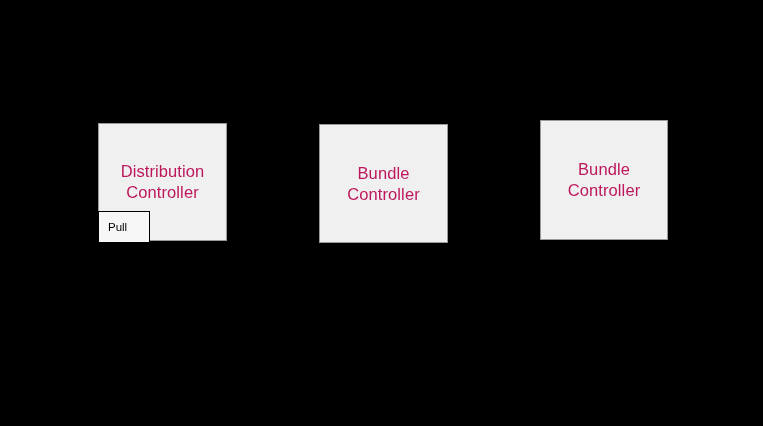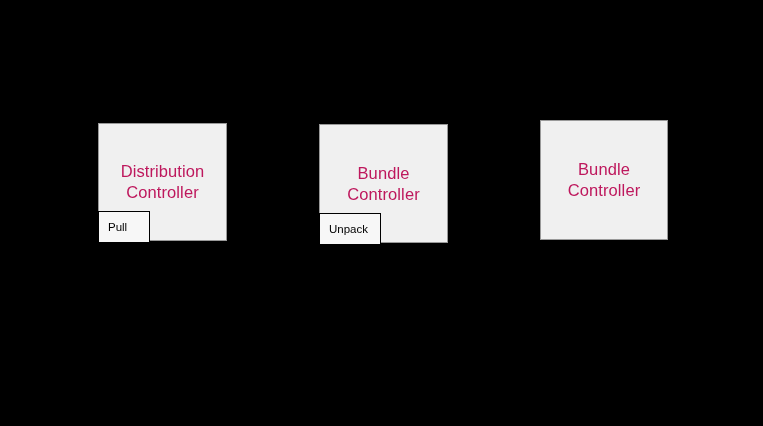--- a/index.html
+++ b/index.html
@@ -76,22 +76,19 @@
 Controller</div>
   </div>
   <div class="subnode" style="left:98px; top:211px; width:52px; height:32px;">
     <span class="subnode-label">Pull</span>
   </div>
 
   <div class="node" style="left:319px; top:124px; width:129px; height:119px;">
     <div class="node-label">Bundle
 Controller</div>
   </div>
-  <div class="subnode" style="left:319px; top:213px; width:62px; height:32px;">
-    <span class="subnode-label">Unpack</span>
-  </div>
 
   <div class="node" style="left:540px; top:120px; width:128px; height:120px;">
     <div class="node-label">Bundle
 Controller</div>
   </div>
 
 </div>
 
 </body></html>

